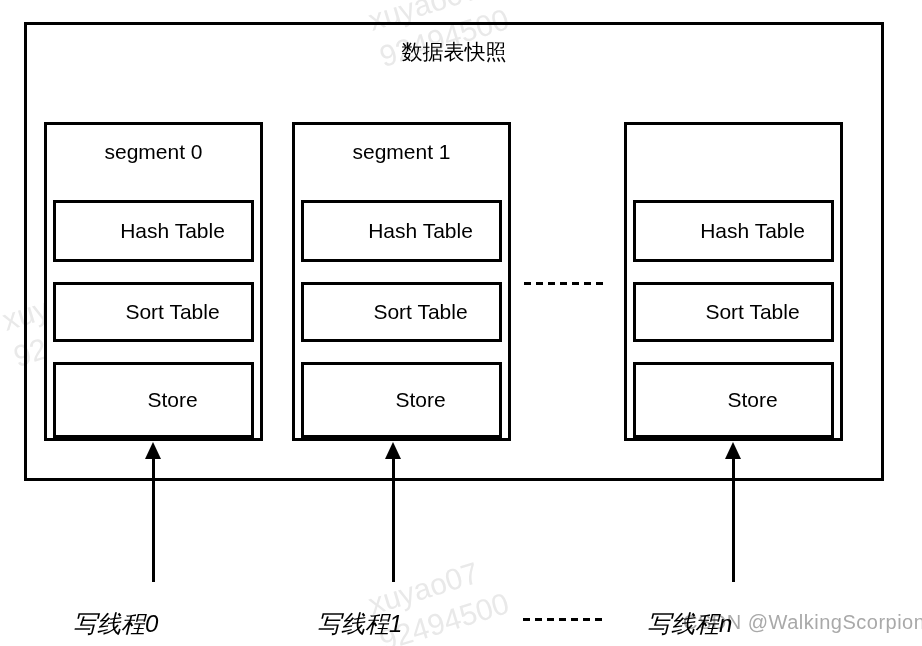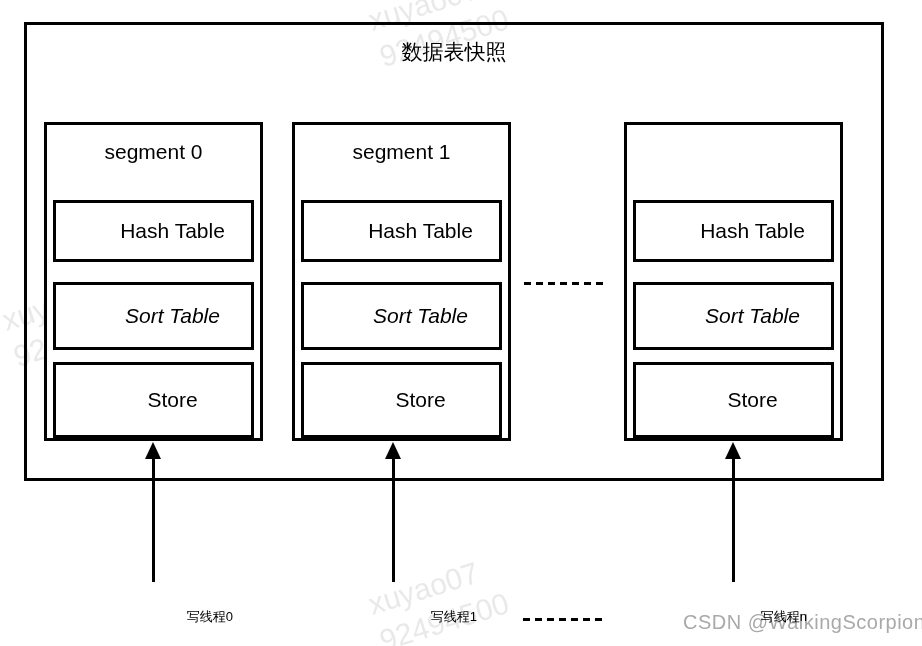--- a/index.html
+++ b/index.html
@@ -67,21 +67,21 @@
   .inner-box{
     position:absolute;
     left:6px;width:201px;
     border:3px solid var(--line);
     display:flex;align-items:center;justify-content:center;
     font-size:21px;
     background:var(--bg);
     padding-left:38px;
   }
   .box-hash{top:75px;height:62px;}
-  .box-sort{top:157px;height:68px;font-style:italic;}
+  .box-sort{top:157px;height:60px;}
   .box-store{top:237px;height:76px;}
   
   .dashes{
     position:absolute;
     width:79px;height:3px;
     background:repeating-linear-gradient(to right,var(--line) 0,var(--line) 7px,transparent 7px,transparent 12px);
     z-index:2;
   }
   .dashes-top{left:524px;top:282px;}
   .dashes-bottom{left:523px;top:618px;}
@@ -100,23 +100,24 @@
     border-right:8px solid transparent;
     border-bottom:17px solid var(--line);
   }
   .arrow-0{left:153px;top:442px;}
   .arrow-1{left:393px;top:442px;}
   .arrow-n{left:733px;top:442px;}
   
   .thread-label{
     position:absolute;
     top:608px;width:160px;
-    text-align:right;
-    font-size:13px;
+    text-align:left;
+    font-size:24px;
     z-index:3;
+    font-style:italic;
   }
   .thread-0{left:73px;}
   .thread-1{left:317px;}
   .thread-n{left:647px;}
   
   .copyright{
     position:absolute;
     left:683px;top:611px;
     font-size:20px;
     letter-spacing:0.5px;

